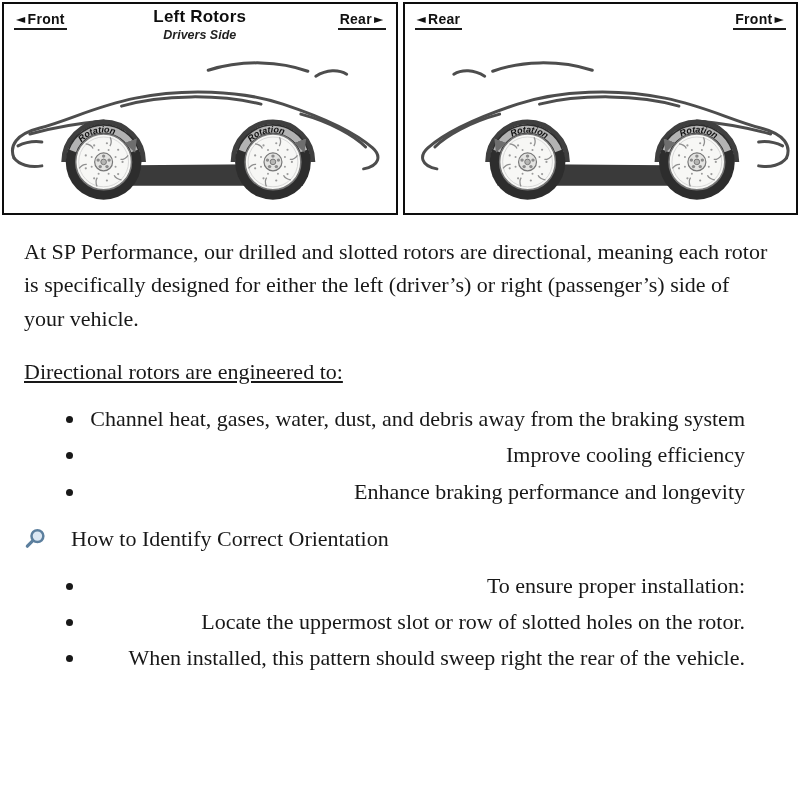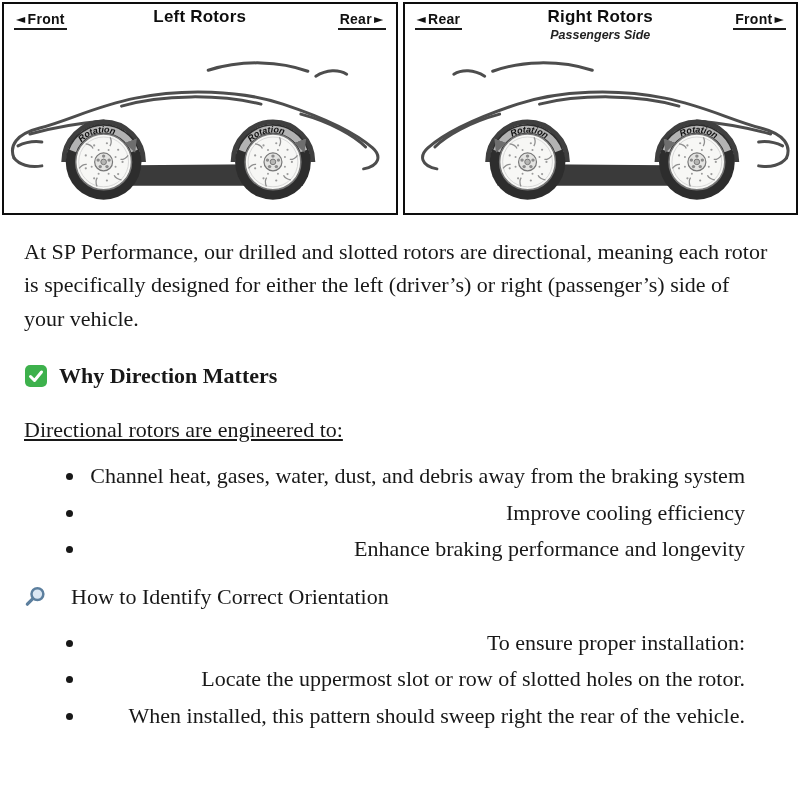--- a/index.html
+++ b/index.html
@@ -35,20 +35,21 @@
 
 <div class="figure">
 
   <div class="panel">
     <div class="corner corner-l">
       <span class="tri">◄</span>
       <span>Front</span>
     </div>
     <div class="titleblock">
       <div class="ptitle">Left Rotors</div>
+      <div class="psub">Drivers Side</div>
     </div>
     <div class="corner corner-r">
       <span>Rear</span>
       <span class="tri">►</span>
     </div>
 
     <svg class="car" viewBox="0 0 393 158">
       <defs>
         <g id="rotor">
           <circle r="38" fill="#2d2d2d"></circle>
@@ -119,24 +120,20 @@
       <text class="rot" dy="3.2"><textPath href="#arcL1" startOffset="16%">Rotation</textPath></text>
       <text class="rot" dy="3.2"><textPath href="#arcL2" startOffset="16%">Rotation</textPath></text>
     </svg>
   </div>
 
   <div class="panel">
     <div class="corner corner-l">
       <span class="tri">◄</span>
       <span>Rear</span>
     </div>
-    <div class="titleblock">
-      <div class="ptitle">Right Rotors</div>
-      <div class="psub">Passengers Side</div>
-    </div>
     <div class="corner corner-r">
       <span>Front</span>
       <span class="tri">►</span>
     </div>
 
     <svg class="car" viewBox="0 0 393 158">
       <g transform="translate(393 0) scale(-1 1)">
         <g class="sketch">
           <path d="M 10 104 C 5 92 12 80 36 74 C 66 66 92 52 132 44 C 180 34 238 36 280 50 C 316 62 352 78 370 94 C 379 102 377 112 361 115"></path>
           <path d="M 118 52 C 158 40 218 40 258 50"></path>
@@ -158,29 +155,20 @@
       <text class="rot" dy="3.2"><textPath href="#arcR1" startOffset="28%">Rotation</textPath></text>
       <text class="rot" dy="3.2"><textPath href="#arcR2" startOffset="28%">Rotation</textPath></text>
     </svg>
   </div>
 </div>
 
 <div class="content">
 
   <p class="intro">At SP Performance, our drilled and slotted rotors are directional, meaning each rotor is specifically designed for either the left (driver’s) or right (passenger’s) side of your vehicle.</p>
 
-  <h2 class="h-check">
-    <span class="icon-box">
-      <svg viewBox="0 0 24 24" width="24" height="24">
-        <rect x="1" y="1" width="22" height="22" rx="5" fill="#3db14c"></rect>
-        <path d="M6.5 12.5 l4 4 L17.5 8" fill="none" stroke="#fff" stroke-width="3" stroke-linecap="round" stroke-linejoin="round"></path>
-      </svg>
-    </span>
-    <span>Why Direction Matters</span>
-  </h2>
 
   <p class="lead">Directional rotors are engineered to:</p>
 
   <ul>
     <li>Channel heat, gases, water, dust, and debris away from the braking system</li>
     <li>Improve cooling efficiency</li>
     <li>Enhance braking performance and longevity</li>
   </ul>
 
   <h3 class="h-mag">

